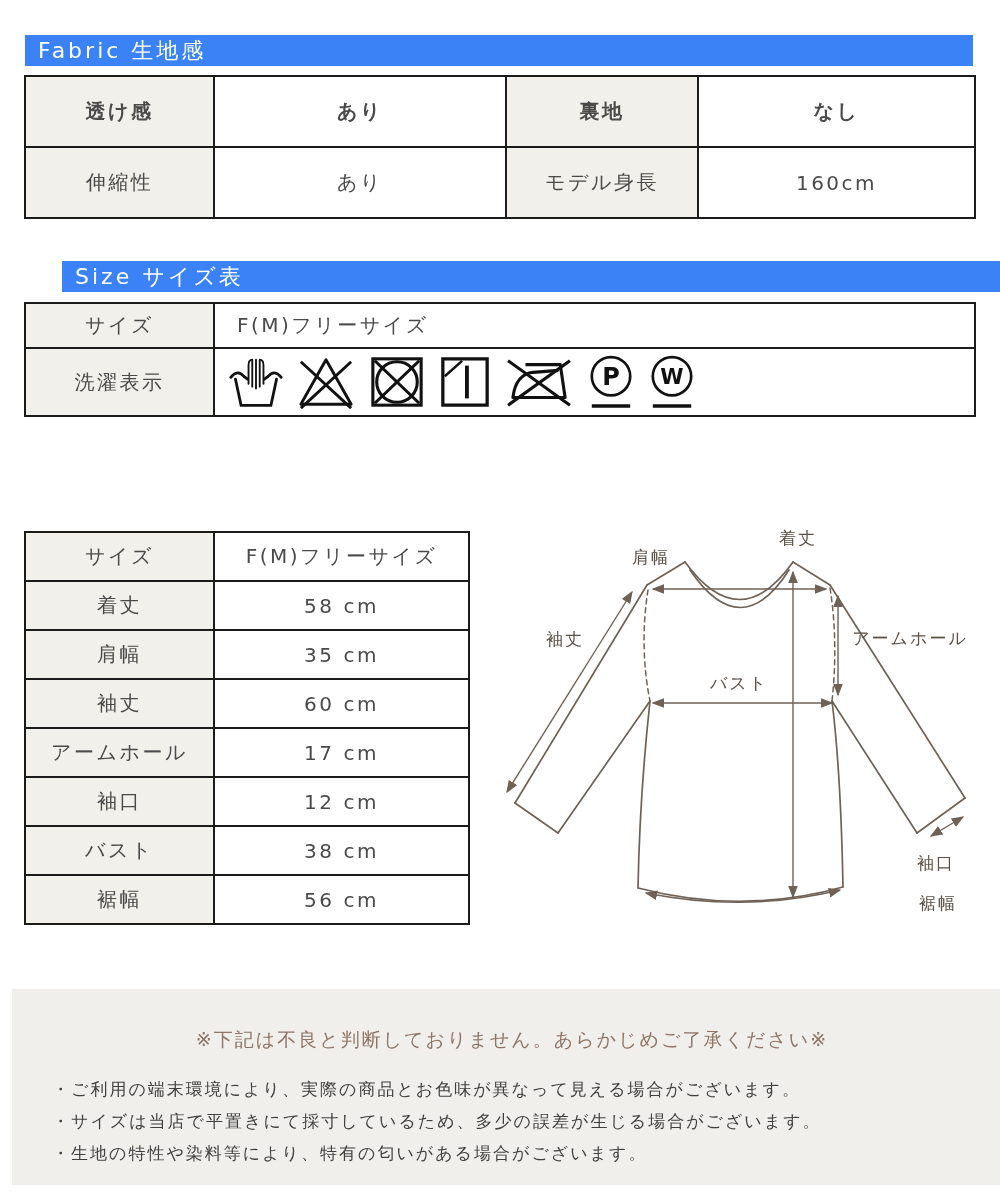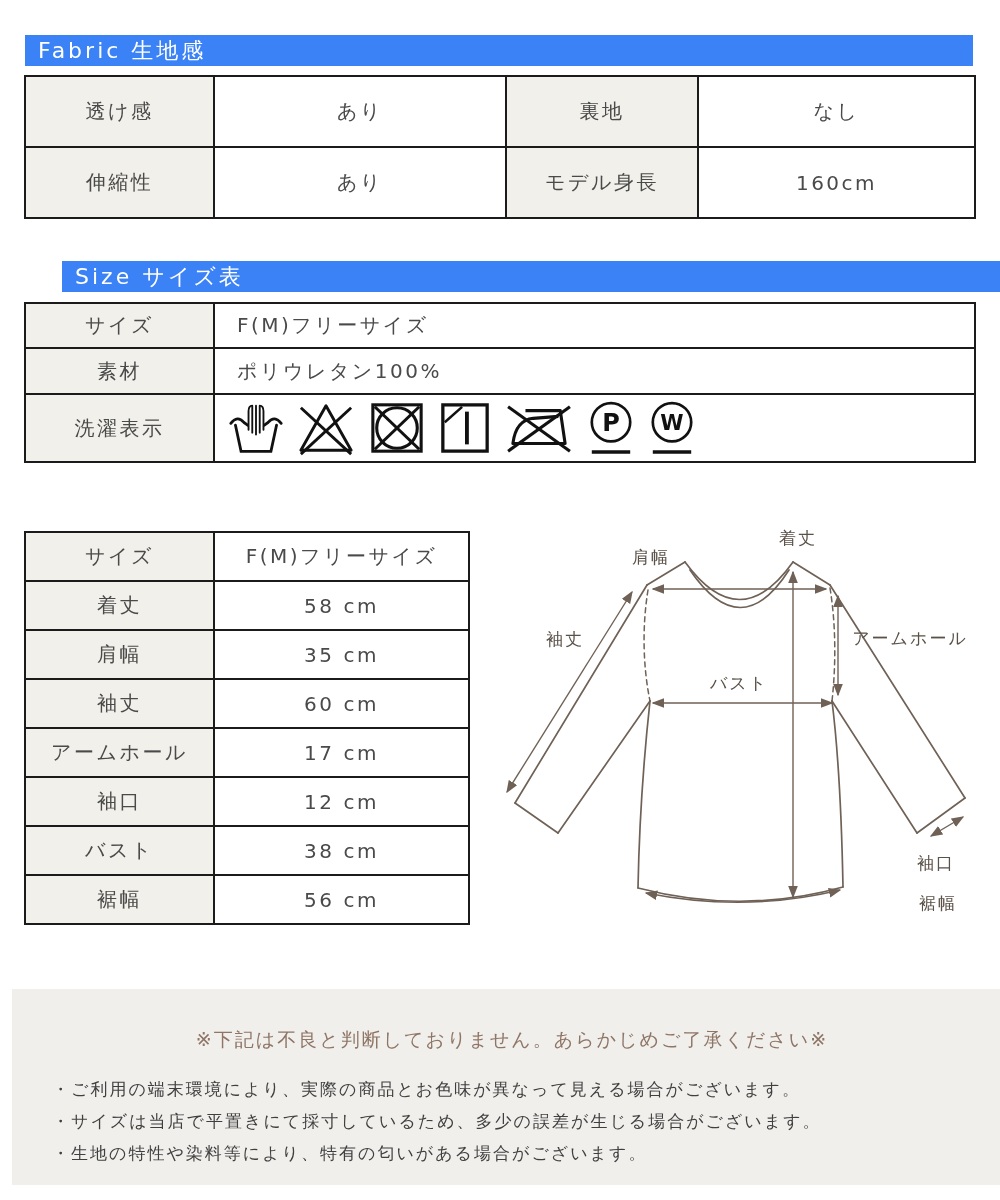--- a/index.html
+++ b/index.html
@@ -51,21 +51,21 @@
 </div>
 
 <table class="abs" style="left:24px;top:75px;width:950px;">
   <colgroup>
       <col style="width:189px">
       <col style="width:292px">
       <col style="width:192px">
       <col style="width:277px">
     </colgroup>
   <tbody>
-      <tr style="height:71px;">
+      <tr style="height:71px;font-weight:bold;">
     <td class="lbl">透け感</td>
     <td>あり</td>
     <td class="lbl">裏地</td>
     <td>なし</td>
   </tr>
   <tr style="height:71px;margin-left:27px;">
     <td class="lbl">伸縮性</td>
     <td>あり</td>
     <td class="lbl">モデル身長</td>
     <td>160cm</td>
@@ -79,24 +79,20 @@
 
 <table class="abs" style="left:24px;top:302px;width:950px;">
   <colgroup>
       <col style="width:189px">
       <col style="width:761px">
     </colgroup>
   <tbody>
       <tr style="height:45px;">
     <td class="lbl">サイズ</td>
     <td class="val-left">F(M)フリーサイズ</td>
-  </tr>
-  <tr style="height:46px;">
-    <td class="lbl">素材</td>
-    <td class="val-left">ポリウレタン100%</td>
   </tr>
   <tr style="height:68px;">
     <td class="lbl">洗濯表示</td>
     <td class="laundry-cell">
       <div class="laundry-row">
 
         <svg width="56" height="58" viewBox="0 0 60 62">
           <g stroke="#111" stroke-width="3" fill="none" stroke-linecap="round">
             <path d="M3,26 Q10,17 17,25 L21,28"></path>
             <path d="M57,26 Q50,17 43,25 L39,28"></path>

